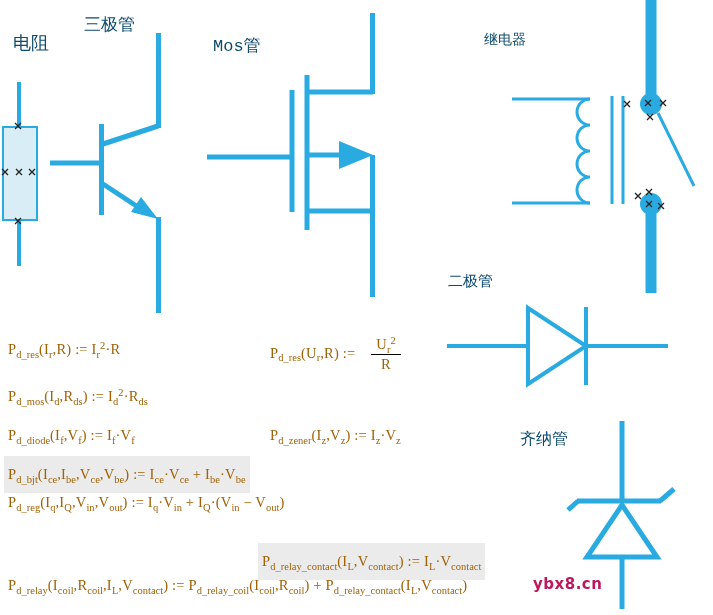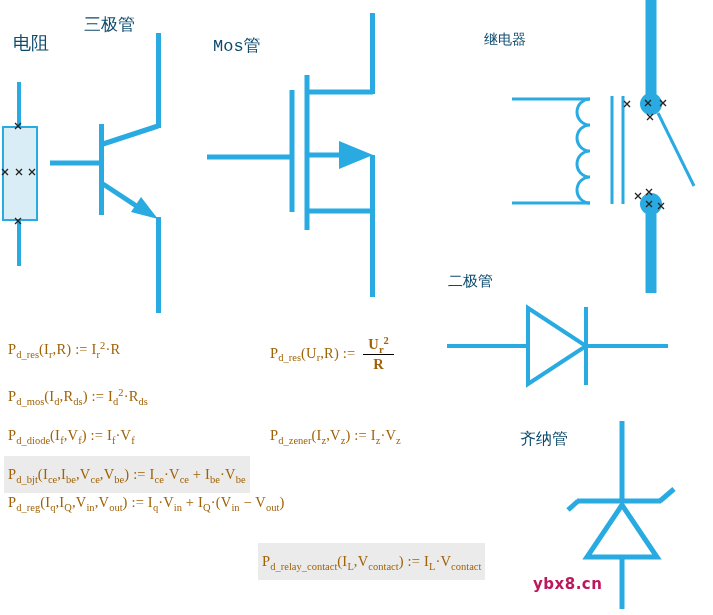--- a/index.html
+++ b/index.html
@@ -21,21 +21,21 @@
   .hollow{fill:none;stroke:var(--accent);}
   .res-body{fill:var(--res-fill);stroke:var(--accent);stroke-width:2;}
   .xmark{stroke:var(--xmark);stroke-width:1.3;fill:none;}
   .cn-label{position:absolute;color:#0c4a6e;font-family:Liberation Mono, monospace;white-space:nowrap;}
   .formula{position:absolute;color:#a16207;font-size:14.5px;line-height:1.15;white-space:nowrap;
            letter-spacing:0.2px;font-family:"Liberation Serif",serif;}
   .formula sub{font-size:10.5px;position:relative;top:3.5px;vertical-align:baseline;line-height:0;letter-spacing:0;}
   .formula sup{font-size:10.5px;position:relative;top:-5px;vertical-align:baseline;line-height:0;}
   .formula.highlight{background:var(--hl);padding:10px 4px;}
   .frac{display:inline-flex;flex-direction:column;align-items:center;vertical-align:middle;
-        margin-left:4px;text-align:center;font-weight:bold;}
+        margin-left:12px;text-align:center;}
   .frac .num{display:block;padding:0 5px 1px;border-bottom:1.4px solid #000;}
   .frac .den{display:block;padding-top:1px;}
   .watermark{position:absolute;color:#be185d;font-family:"DejaVu Sans",sans-serif;
              font-weight:bold;font-size:15px;letter-spacing:0.5px;}
 </style>
 </head>
 <body>
 
 <div class="canvas">
 
@@ -114,15 +114,16 @@
   <div class="formula" style="left:270px;top:336px">P<sub>d_res</sub>(U<sub>r</sub>,R) := <span class="frac">
         <span class="num">U<sub>r</sub><sup>2</sup></span>
         <span class="den">R</span>
       </span></div>
   <div class="formula" style="left:8px;top:388px">P<sub>d_mos</sub>(I<sub>d</sub>,R<sub>ds</sub>) := I<sub>d</sub><sup>2</sup>·R<sub>ds</sub></div>
   <div class="formula" style="left:8px;top:427px">P<sub>d_diode</sub>(I<sub>f</sub>,V<sub>f</sub>) := I<sub>f</sub>·V<sub>f</sub></div>
   <div class="formula" style="left:270px;top:427px">P<sub>d_zener</sub>(I<sub>z</sub>,V<sub>z</sub>) := I<sub>z</sub>·V<sub>z</sub></div>
   <div class="formula highlight" style="left:4px;top:456px">P<sub>d_bjt</sub>(I<sub>ce</sub>,I<sub>be</sub>,V<sub>ce</sub>,V<sub>be</sub>) := I<sub>ce</sub>·V<sub>ce</sub> + I<sub>be</sub>·V<sub>be</sub></div>
   <div class="formula" style="left:8px;top:494px">P<sub>d_reg</sub>(I<sub>q</sub>,I<sub>Q</sub>,V<sub>in</sub>,V<sub>out</sub>) := I<sub>q</sub>·V<sub>in</sub> + I<sub>Q</sub>·(V<sub>in</sub> − V<sub>out</sub>)</div>
   <div class="formula highlight" style="left:258px;top:543px">P<sub>d_relay_contact</sub>(I<sub>L</sub>,V<sub>contact</sub>) := I<sub>L</sub>·V<sub>contact</sub></div>
+  <div class="formula" style="left:8px;top:577px">P<sub>d_relay</sub>(I<sub>coil</sub>,R<sub>coil</sub>,I<sub>L</sub>,V<sub>contact</sub>) := P<sub>d_relay_coil</sub>(I<sub>coil</sub>,R<sub>coil</sub>) + P<sub>d_relay_contact</sub>(I<sub>L</sub>,V<sub>contact</sub>)</div>
 
   <div class="watermark" style="left:533px;top:575px">ybx8.cn</div>
 </div>
 
 </body></html>

